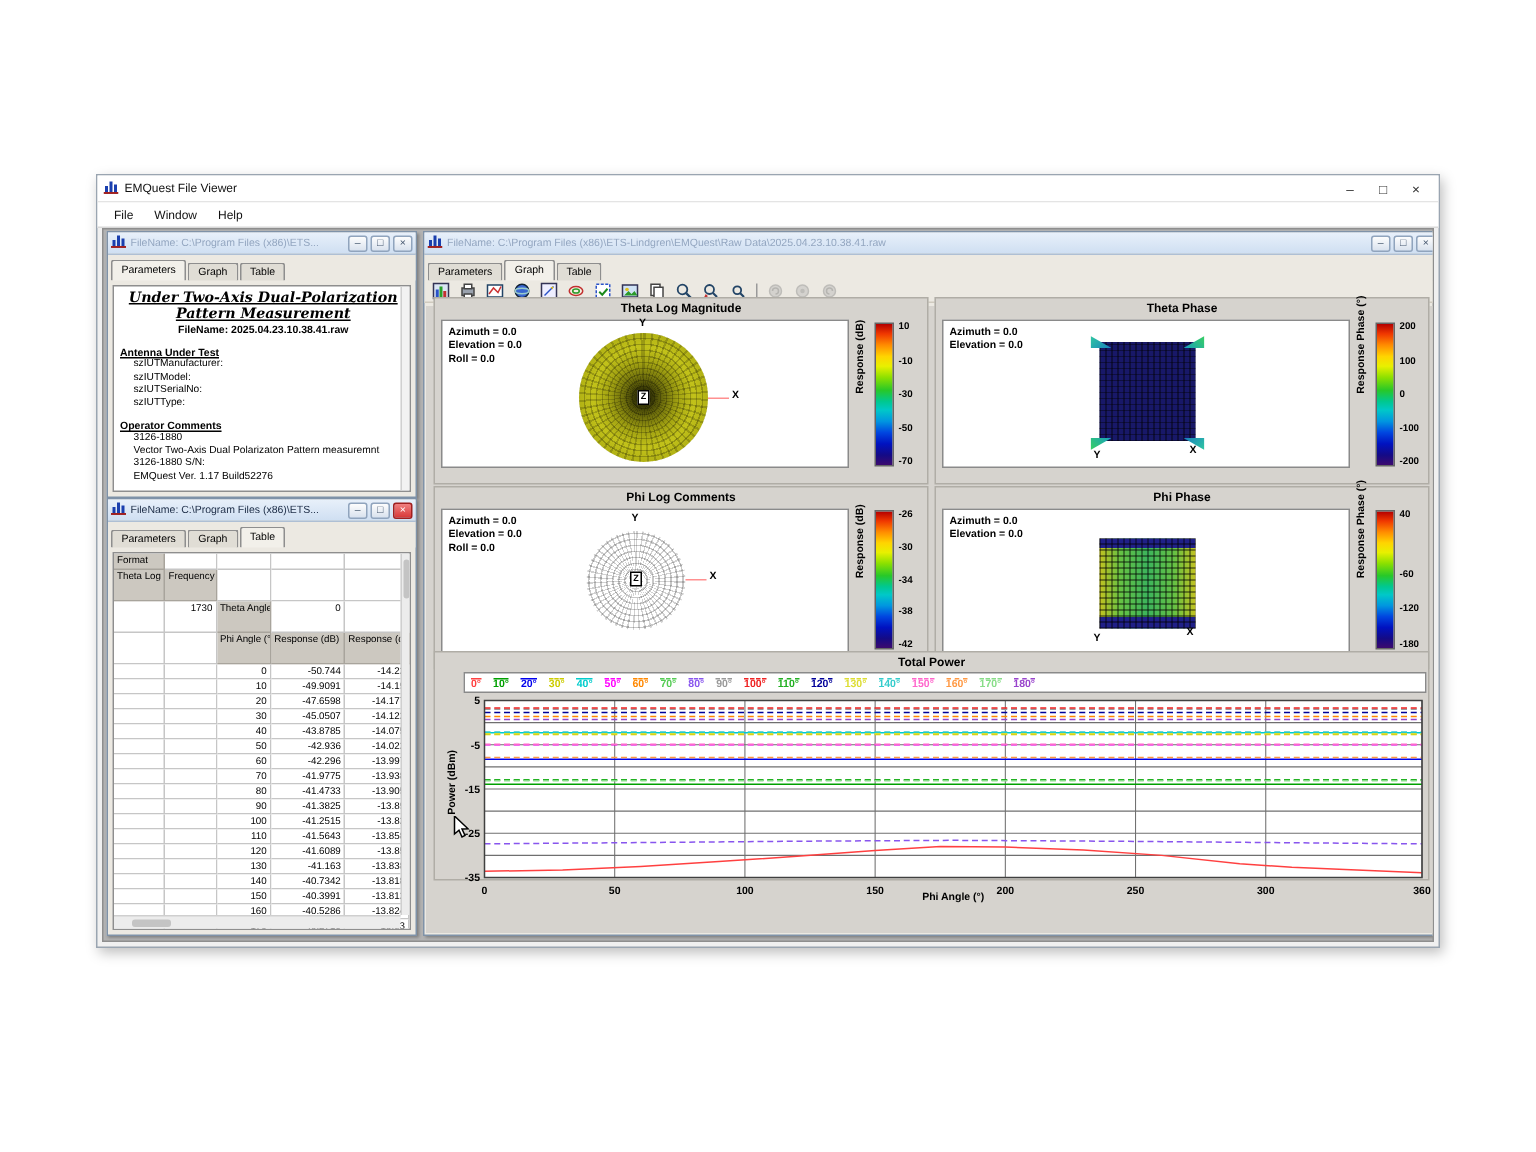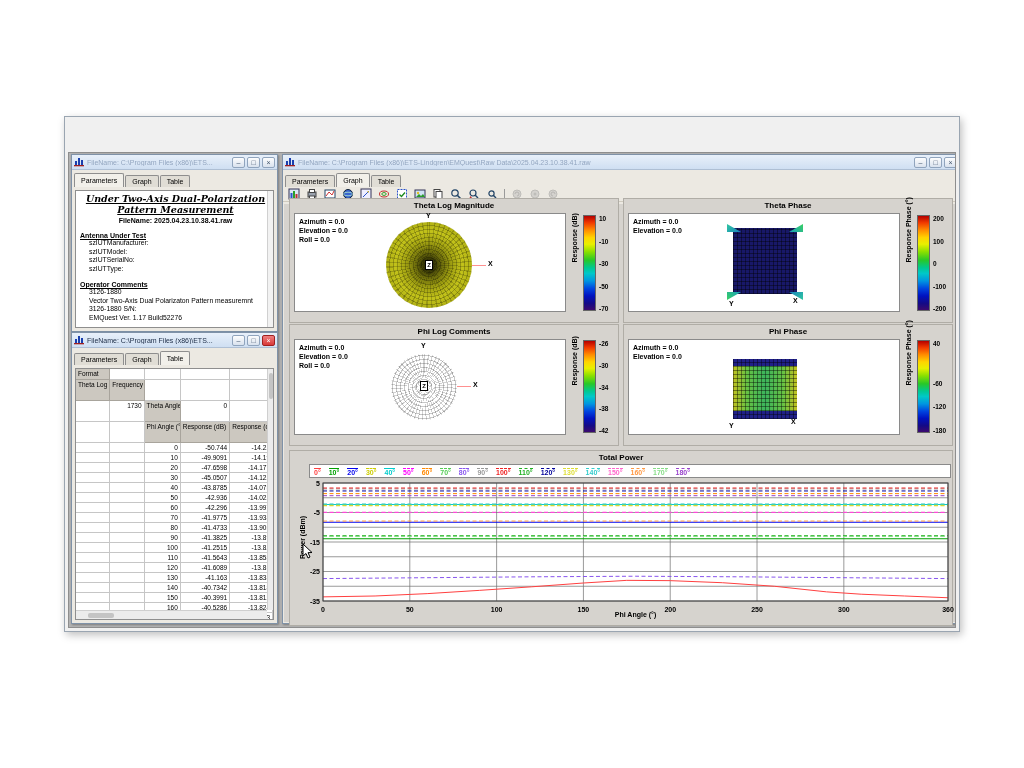--- a/index.html
+++ b/index.html
@@ -93,21 +93,40 @@
   svg text{font-family:"Liberation Sans",sans-serif;}
   .emq-ico svg{width:10px;height:10px;}
   #cursor{position:absolute;left:233px;top:391px;}
 </style>
 </head>
 <body>
 
 <div id="screen">
   <div id="mainwin">
 
-
+    <div id="titlebar">
+      <span class="emq-ico"><svg viewBox="0 0 10 10">
+            <rect x="1" y="4" width="2" height="5" fill="#1a3fae"></rect>
+            <rect x="4" y="1" width="2" height="8" fill="#1a3fae"></rect>
+            <rect x="7" y="3" width="2" height="6" fill="#1a3fae"></rect>
+            <rect x="0" y="8" width="10" height="1.3" fill="#a02020"></rect>
+          </svg></span>
+      <span class="ttl">EMQuest File Viewer</span>
+      <span class="winbtns">
+        <span class="winbtn">–</span>
+        <span class="winbtn">□</span>
+        <span class="winbtn">×</span>
+      </span>
+    </div>
+
+    <div id="menubar">
+      <span class="menuitem">File</span>
+      <span class="menuitem">Window</span>
+      <span class="menuitem">Help</span>
+    </div>
 
     <div id="mdi">
 
       <div class="child" style="left:2px;top:1px;width:207px;height:178px;">
         <div class="ctitle inactive">
           <span class="emq-ico"><svg viewBox="0 0 10 10">
                 <rect x="1" y="4" width="2" height="5" fill="#1a3fae"></rect>
                 <rect x="4" y="1" width="2" height="8" fill="#1a3fae"></rect>
                 <rect x="7" y="3" width="2" height="6" fill="#1a3fae"></rect>
                 <rect x="0" y="8" width="10" height="1.3" fill="#a02020"></rect>
@@ -537,21 +556,21 @@
             <div class="cb-label" style="left:279px;top:52px;">Response Phase  (°)</div>
             <div class="colorbar" style="left:293px;top:15px;height:93px;"></div>
             <div class="cbticks" style="left:309px;top:18px;height:87px;">
                 <span style="top: 0%;">40</span>
                 <span style="top: 45.4545%;">-60</span>
                 <span style="top: 72.7273%;">-120</span>
                 <span style="top: 100%;">-180</span>
               </div>
           </div>
 
-          <div class="plot-group" id="tp-group" style="left:5px;top:246px;width:664px;height:176px;">
+          <div class="plot-group" id="tp-group" style="left:5px;top:230px;width:664px;height:153px;">
             <div class="plot-title">Total Power</div>
             <div id="legendbox">
                 <span class="leg-item">
                   <span class="samp" style="border-top-color: rgb(255, 64, 64); border-top-style: solid;"></span>
                   <span class="lbl" style="color: rgb(255, 64, 64);">0°</span>
                 </span>
                 <span class="leg-item">
                   <span class="samp" style="border-top-color: rgb(0, 160, 0); border-top-style: solid;"></span>
                   <span class="lbl" style="color: rgb(0, 160, 0);">10°</span>
                 </span>

